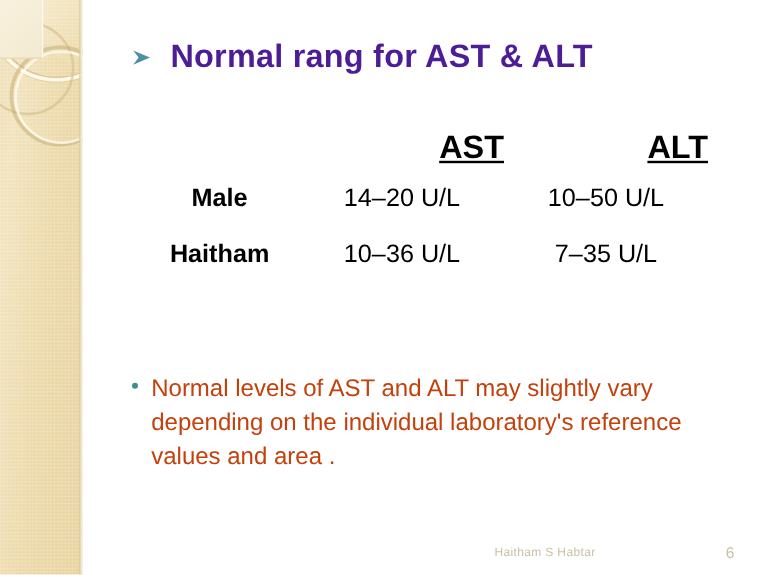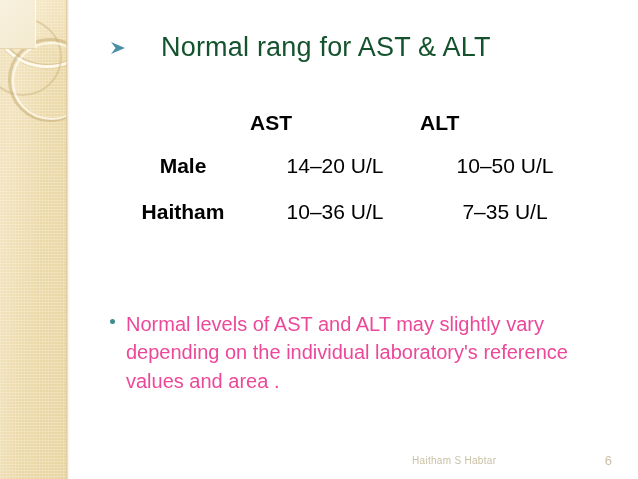--- a/index.html
+++ b/index.html
@@ -122,47 +122,47 @@
     gap: 14px;
   }
   .title-bullet {
     display: block;
     width: 20px;
     height: 20px;
     flex: none;
   }
   .title-text {
     font-size: 27px;
-    font-weight: normal;
-    color: #14532d;
+    font-weight: bold;
+    color: #4c1d95;
     letter-spacing: 0.2px;
     white-space: nowrap;
-    margin-left: 19px;
   }
 
   
   .range-table {
     position: absolute;
     left: 130px;
     top: 103px;
     width: 460px;
     border-collapse: collapse;
   }
   .range-table td, .range-table th {
     border: none;
     padding: 0;
     color: #000000;
   }
   .range-table .th-blank { width: 120px; }
   .range-table th {
-    font-size: 21px;
+    font-size: 27px;
     font-weight: bold;
-    text-align: left;
+    text-align: right;
     height: 40px;
     vertical-align: middle;
+    text-decoration: underline;
   }
   .range-table td.row-label {
     font-size: 21px;
     font-weight: bold;
     text-align: center;
     padding-right: 14px;
     height: 46px;
     vertical-align: middle;
     white-space: nowrap;
   }
@@ -194,21 +194,21 @@
   .body-bullet i {
     display: block;
     width: 5px;
     height: 5px;
     border-radius: 50%;
     background: #3e8c8c;
   }
   .body-text {
     font-size: 20px;
     line-height: 1.42;
-    color: #ec4899;
+    color: #c2410c;
     font-weight: normal;
   }
 
   
   .footer-name {
     position: absolute;
     left: 400px;
     top: 455px;
     font-size: 10px;
     color: #c9bfa4;

